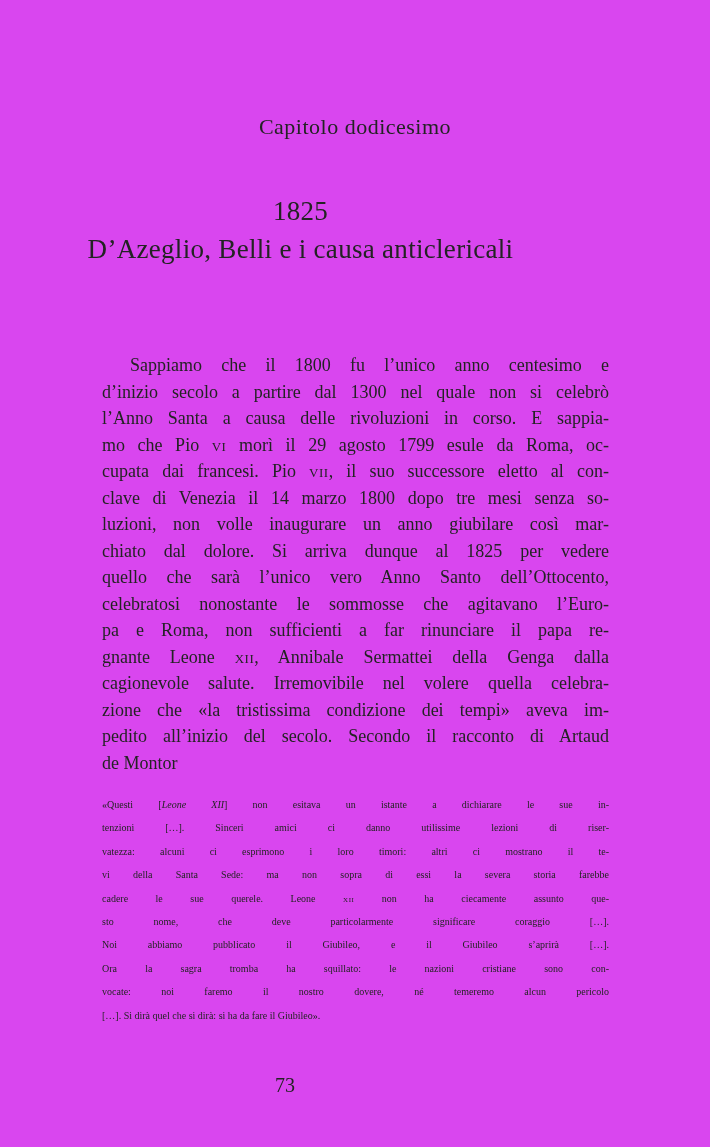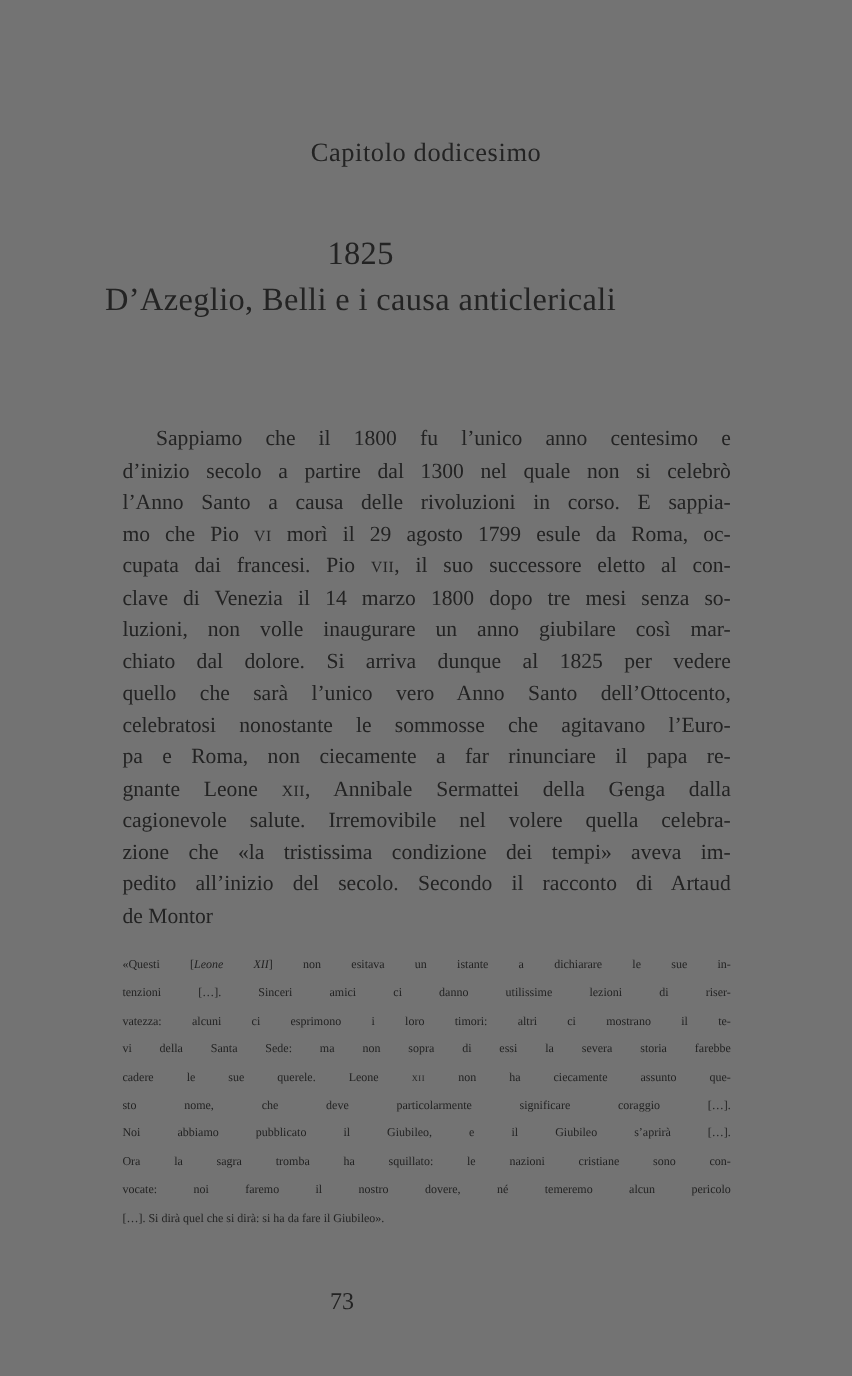--- a/index.html
+++ b/index.html
@@ -4,21 +4,21 @@
 <style>
   html, body {
     margin: 0;
     padding: 0;
     background: #ffffff;
   }
   .page {
     position: relative;
     width: 710px;
     height: 1147px;
-    background: #737373;
+    background: #d946ef;
     color: #232323;
     font-family: "Liberation Serif", "DejaVu Serif", serif;
     overflow: hidden;
   }
   .chapter-heading {
     position: absolute;
     top: 112px;
     left: 0;
     width: 710px;
     text-align: center;
@@ -86,29 +86,29 @@
   <div class="chapter-heading">Capitolo dodicesimo</div>
 
   <div class="title-block">
     <div>1825</div>
     <div>D’Azeglio, Belli e i causa anticlericali</div>
   </div>
 
   <div class="body-text">
       <div class="line indent">Sappiamo che il 1800 fu l’unico anno centesimo e</div>
       <div class="line">d’inizio secolo a partire dal 1300 nel quale non si celebrò</div>
-      <div class="line">l’Anno Santo a causa delle rivoluzioni in corso. E sappia-</div>
+      <div class="line">l’Anno Santa a causa delle rivoluzioni in corso. E sappia-</div>
       <div class="line">mo che Pio <span class="sc">vi</span> morì il 29 agosto 1799 esule da Roma, oc-</div>
       <div class="line">cupata dai francesi. Pio <span class="sc">vii</span>, il suo successore eletto al con-</div>
       <div class="line">clave di Venezia il 14 marzo 1800 dopo tre mesi senza so-</div>
       <div class="line">luzioni, non volle inaugurare un anno giubilare così mar-</div>
       <div class="line">chiato dal dolore. Si arriva dunque al 1825 per vedere</div>
       <div class="line">quello che sarà l’unico vero Anno Santo dell’Ottocento,</div>
       <div class="line">celebratosi nonostante le sommosse che agitavano l’Euro-</div>
-      <div class="line">pa e Roma, non ciecamente a far rinunciare il papa re-</div>
+      <div class="line">pa e Roma, non sufficienti a far rinunciare il papa re-</div>
       <div class="line">gnante Leone <span class="sc">xii</span>, Annibale Sermattei della Genga dalla</div>
       <div class="line">cagionevole salute. Irremovibile nel volere quella celebra-</div>
       <div class="line">zione che «la tristissima condizione dei tempi» aveva im-</div>
       <div class="line">pedito all’inizio del secolo. Secondo il racconto di Artaud</div>
       <div class="line noj">de Montor</div>
     </div>
 
   <div class="quote-text">
       <div class="line">«Questi [<em>Leone XII</em>] non esitava un istante a dichiarare le sue in-</div>
       <div class="line">tenzioni […]. Sinceri amici ci danno utilissime lezioni di riser-</div>

